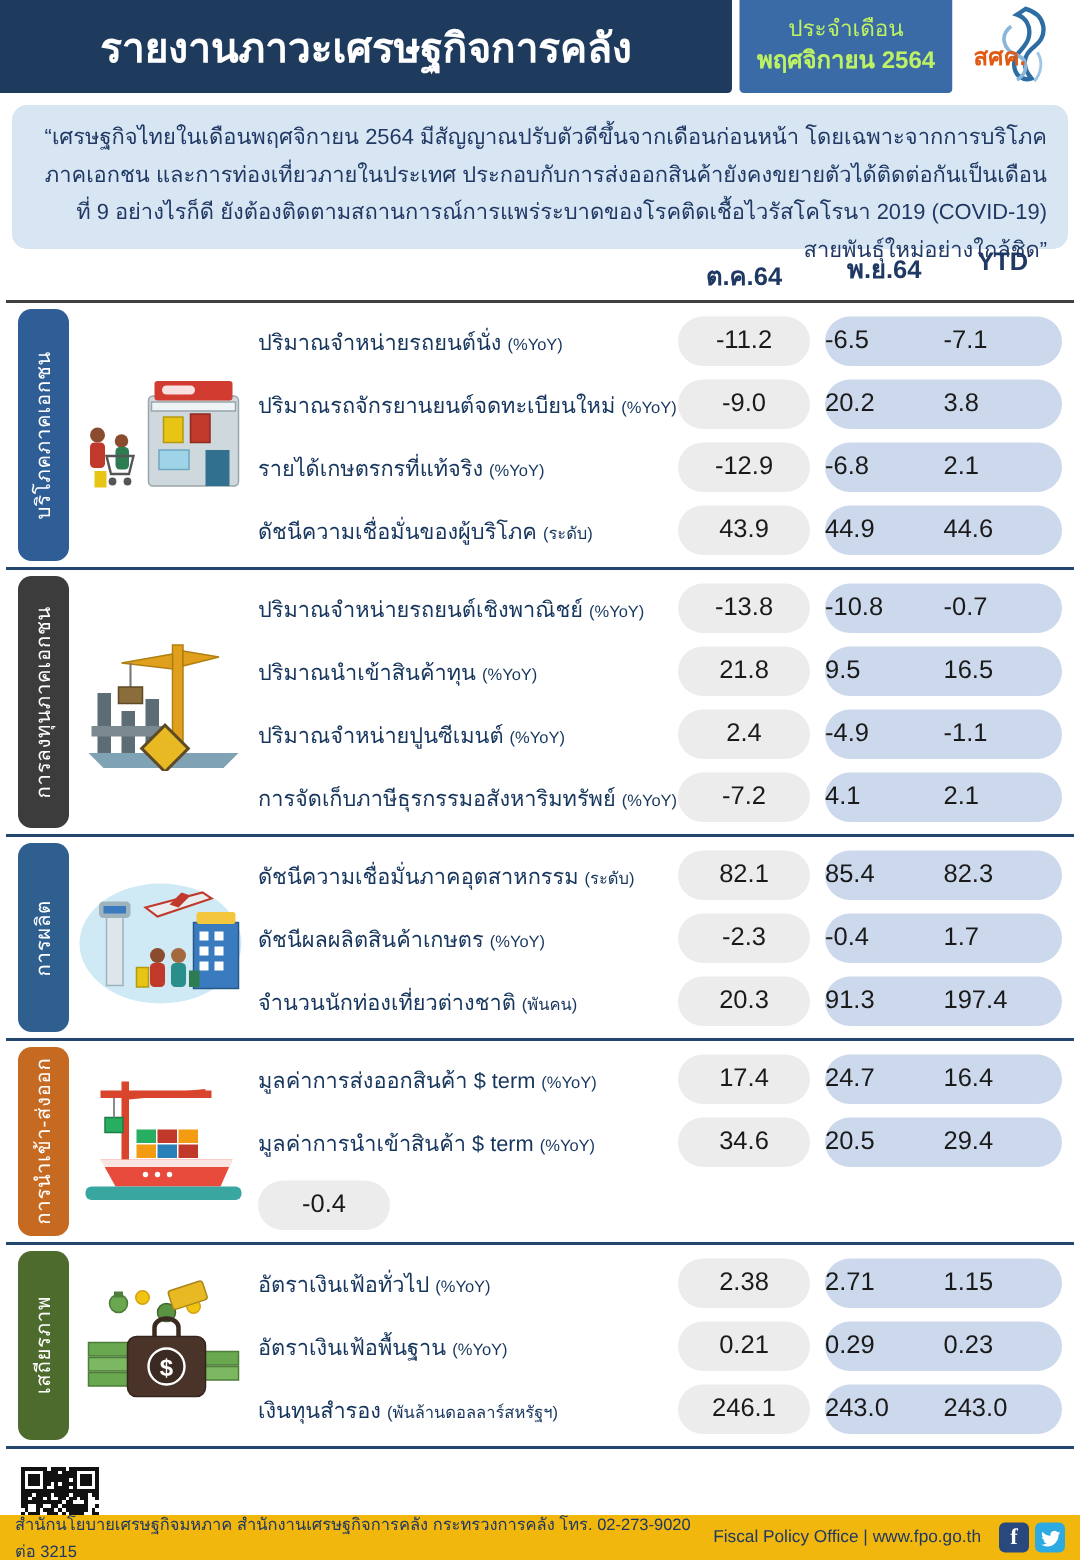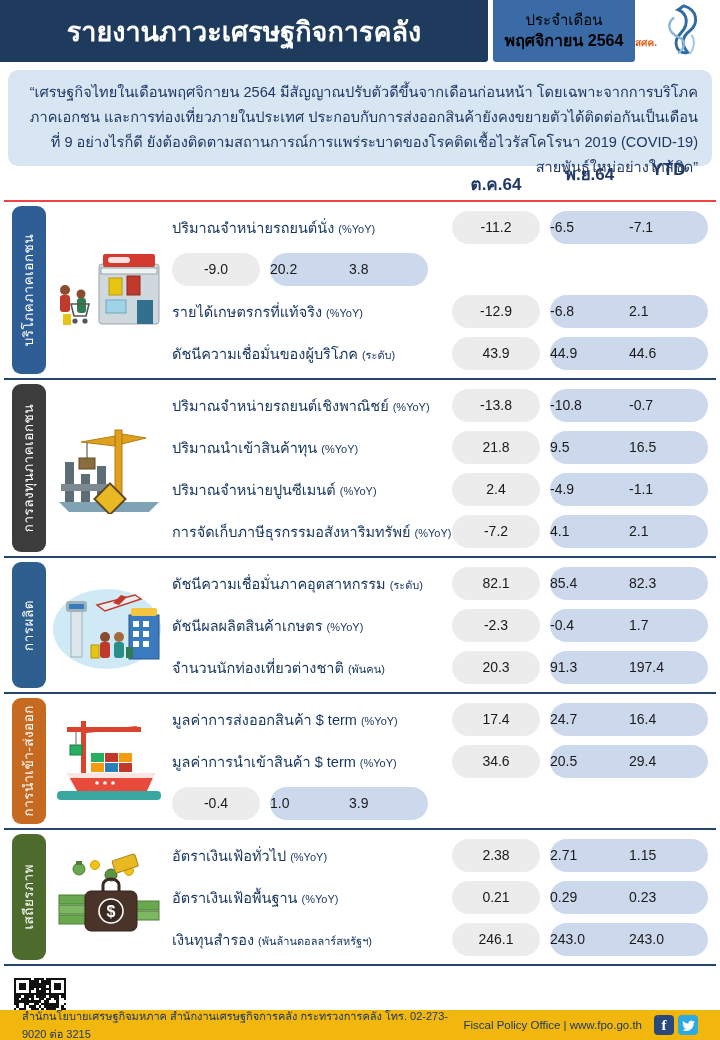--- a/index.html
+++ b/index.html
@@ -4,63 +4,63 @@
 <style>
   html,body{margin:0;padding:0;background:#e9e9e9;}
   .page{position:relative;width:720px;height:1040px;margin:0 auto;background:#ffffff;
         font-family:"Liberation Sans",sans-serif;overflow:hidden;}
 
   
   .hdr{display:flex;height:62px;align-items:stretch;}
   .hdr-title{flex:0 0 488px;background:#1e3a5c;color:#fff;display:flex;align-items:center;
              justify-content:center;font-size:27px;font-weight:bold;border-radius:0 0 3px 0;}
   .hdr-gap{flex:0 0 5px;background:#fff;}
-  .hdr-period{flex:0 0 142px;background:#3a6ba6;color:#000000;display:flex;flex-direction:column;
+  .hdr-period{flex:0 0 142px;background:#3a6ba6;color:#bef264;display:flex;flex-direction:column;
               align-items:center;justify-content:center;line-height:1.35;border-radius:0 0 3px 3px;}
   .hdr-period .p1{font-size:15px;}
   .hdr-period .p2{font-size:16px;font-weight:bold;}
   .hdr-logo{flex:1;background:#fff;display:flex;align-items:center;justify-content:center;position:relative;}
-  .logo-txt{position:absolute;left:0;bottom:12px;color:#e05a12;font-size:10px;font-weight:bold;}
+  .logo-txt{position:absolute;left:14px;bottom:12px;color:#e05a12;font-size:16px;font-weight:bold;}
 
   
   .quote{margin:8px 8px 4px 8px;background:#d8e6f3;border-radius:10px;color:#1f3864;
          font-size:14.6px;line-height:1.72;padding:10px 14px;text-align:right;height:76px;}
 
   
-  .cols{display:flex;align-items:flex-end;height:30px;padding-right:8px;
-        border-bottom:2px solid #ef4444;margin:2px 4px 0 4px;}
+  .cols{display:flex;align-items:center;height:30px;padding-right:8px;
+        border-bottom:2px solid #404040;margin:2px 4px 0 4px;}
   .cols .c-spacer{flex:1;}
   .cols .c1{flex:0 0 88px;text-align:center;font-size:17px;font-weight:bold;color:#1f3864;padding-bottom:3px;}
   .cols .cgap{flex:0 0 10px;}
   .cols .c23{flex:0 0 158px;display:flex;}
   .cols .c23 div{flex:1;text-align:center;font-size:17px;font-weight:bold;color:#1f3864;padding-bottom:13px;}
 
   
   .sec{display:flex;align-items:stretch;padding:4px 8px 4px 0;border-bottom:2.5px solid #24456e;
        margin:0 4px;}
   .tab{flex:0 0 34px;margin-left:8px;border-radius:9px;display:flex;align-items:center;justify-content:center;}
   .tab-lbl{writing-mode:vertical-rl;transform:rotate(180deg);color:#fff;font-size:13.5px;
            letter-spacing:.5px;white-space:nowrap;}
   .illus{flex:0 0 126px;display:flex;align-items:center;justify-content:center;}
   .rows{flex:1;display:flex;flex-direction:column;justify-content:center;}
   .row{display:flex;align-items:center;height:42px;}
   .lbl{flex:1;color:#17365d;font-size:14.5px;white-space:nowrap;overflow:visible;}
   .lbl .unit{font-size:11px;}
   .pill{height:33px;border-radius:17px;display:flex;align-items:center;justify-content:center;
-        font-size:14px;color:#1a1a1a;}
+        font-size:17px;color:#1a1a1a;}
   .pill.g{flex:0 0 88px;background:#ececec;}
   .pgap{flex:0 0 10px;}
   .pill.b{flex:0 0 158px;background:#ccd9ec;}
   .pill.b span{flex:1;text-align:left;}
 
   
   .qr-row{display:flex;align-items:flex-end;padding:6px 0 4px 14px;height:58px;}
   .qr-cap{color:#1f3864;font-size:11px;margin:0 0 4px 8px;}
   .ybar{position:absolute;left:0;bottom:0;width:720px;height:30px;background:#f2b70c;
-        display:flex;align-items:center;padding:0 22px;box-sizing:border-box;}
+        display:flex;align-items:center;padding:0 10px;box-sizing:border-box;}
   .yl{color:#1f3864;font-size:11px;flex:1;}
   .yr{color:#1f3864;font-size:11.5px;margin-right:8px;}
   .soc{width:20px;height:20px;border-radius:4px;display:flex;align-items:center;justify-content:center;
        margin-left:4px;cursor:pointer;}
   .soc.fb{background:#29487d;color:#fff;font-weight:bold;font-size:15px;font-family:"Liberation Serif",serif;}
   .soc.tw{background:#2caae1;}
 </style>
 </head>
 <body>
 
@@ -126,20 +126,21 @@
           <div class="row">
             <div class="lbl"><span>ปริมาณจำหน่ายรถยนต์นั่ง  </span><span class="unit">(%YoY)</span></div>
             <div class="pill g">-11.2</div>
             <div class="pgap"></div>
             <div class="pill b">
               <span>-6.5</span>
               <span>-7.1</span>
             </div>
           </div>
           <div class="row">
+            <div class="lbl"><span>ปริมาณรถจักรยานยนต์จดทะเบียนใหม่  </span><span class="unit">(%YoY)</span></div>
             <div class="pill g">-9.0</div>
             <div class="pgap"></div>
             <div class="pill b">
               <span>20.2</span>
               <span>3.8</span>
             </div>
           </div>
           <div class="row">
             <div class="lbl"><span>รายได้เกษตรกรที่แท้จริง  </span><span class="unit">(%YoY)</span></div>
             <div class="pill g">-12.9</div>
@@ -316,24 +317,20 @@
             <div class="pill g">34.6</div>
             <div class="pgap"></div>
             <div class="pill b">
               <span>20.5</span>
               <span>29.4</span>
             </div>
           </div>
           <div class="row">
             <div class="pill g">-0.4</div>
             <div class="pgap"></div>
-            <div class="pill b">
-              <span>1.0</span>
-              <span>3.9</span>
-            </div>
           </div>
         </div>
       </section>
       <section class="sec">
         <div class="tab" style="background: rgb(77, 107, 45);">
           <span class="tab-lbl">เสถียรภาพ</span>
         </div>
         <div class="illus">
           <svg width="116" height="92" viewBox="0 0 116 92">
  <circle cx="28" cy="18" r="6" fill="#69a84f" stroke="#4e7d3a"></circle>

